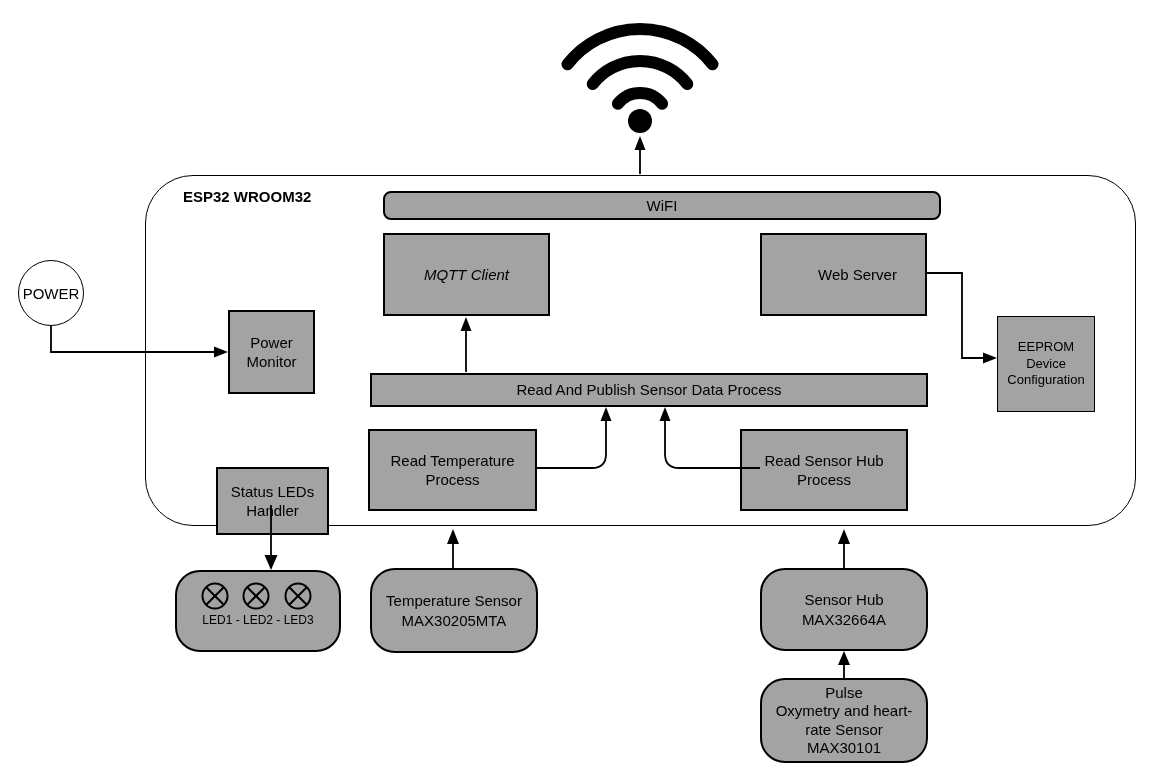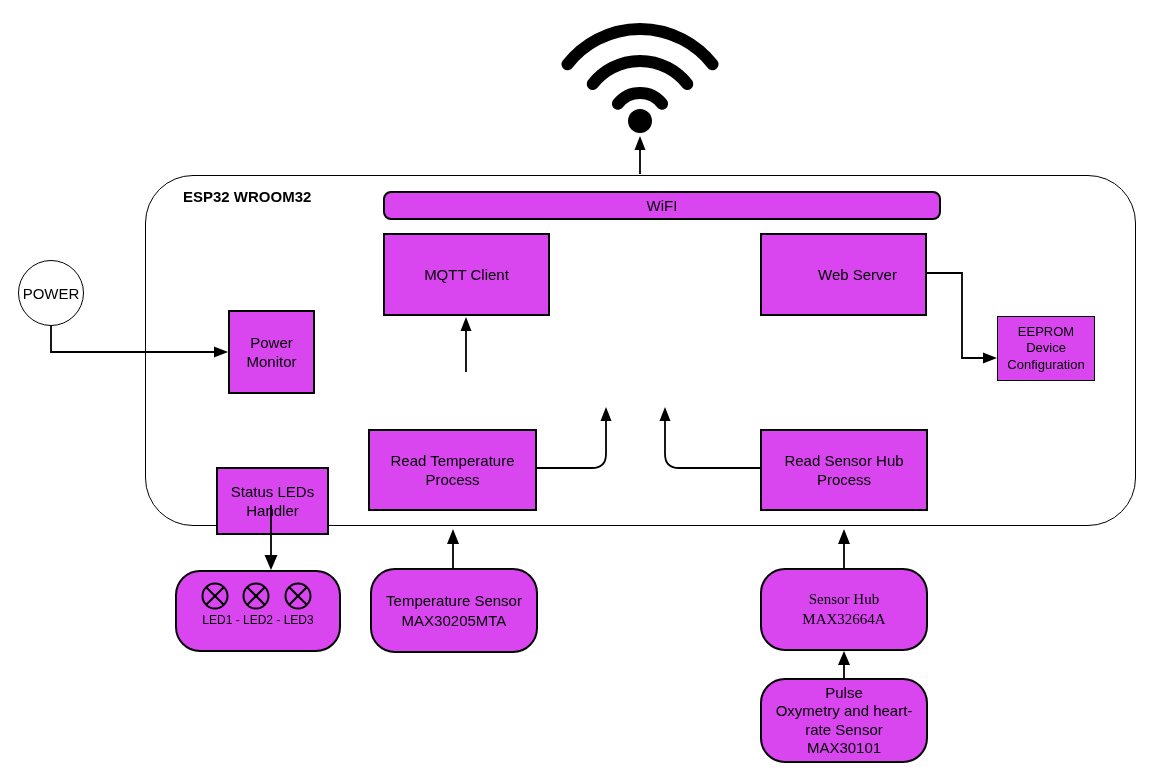--- a/index.html
+++ b/index.html
@@ -2,21 +2,21 @@
 <html><head>
 <meta charset="utf-8">
 <style>
   html,body { margin:0; padding:0; background:#ffffff; }
   .stage {
     position:relative; width:1153px; height:776px;
     background:#ffffff; overflow:hidden;
     font-family:"Liberation Sans", sans-serif; color:#000;
   }
   .box {
-    position:absolute; border:2px solid #000; background:#d946ef;
+    position:absolute; border:2px solid #000; background:#a3a3a3;
     display:flex; flex-direction:column; align-items:center; justify-content:center;
     text-align:center; font-size:15px; line-height:1.28; box-sizing:border-box;
   }
   .box span { display:block; }
   .rounded { border-radius:25px; }
   .container-frame {
     position:absolute; border:1.5px solid #000; border-radius:48px;
     background:transparent; box-sizing:border-box;
   }
   .frame-label { position:absolute; font-weight:bold; font-size:15px; }
@@ -33,42 +33,45 @@
 
 <div class="stage">
 
   <div class="container-frame" style="left:145px; top:175px; width:991px; height:351px;"></div>
   <div class="frame-label" style="left:183px; top:188px;">ESP32 WROOM32</div>
 
   <div class="box" style="left:383px; top:191px; width:558px; height:29px; border-radius:8px;">
     <span>WiFI</span>
   </div>
 
-  <div class="box" style="left:383px; top:233px; width:167px; height:83px;">
+  <div class="box" style="left:383px; top:233px; width:167px; height:83px;font-style:italic;">
     <span>MQTT Client</span>
   </div>
 
 
   <div class="box" style="left:760px; top:233px; width:167px; height:83px;padding-left:28px;">
     <span>Web Server</span>
   </div>
 
-  <div class="box" style="left:997px; top:316px; width:98px; height:65px; border-width:1.5px; font-size:13px;">
+  <div class="box" style="left:997px; top:316px; width:98px; height:96px; border-width:1.5px; font-size:13px;">
     <span>EEPROM</span>
     <span>Device</span>
     <span>Configuration</span>
   </div>
 
+  <div class="box" style="left:370px; top:373px; width:558px; height:34px;">
+    <span>Read And Publish Sensor Data Process</span>
+  </div>
 
   <div class="box" style="left:368px; top:429px; width:169px; height:82px;">
     <span>Read Temperature</span>
     <span>Process</span>
   </div>
 
-  <div class="box" style="left:760px; top:429px; width:168px; height:82px;">
+  <div class="box" style="left:740px; top:429px; width:168px; height:82px;">
     <span>Read Sensor Hub</span>
     <span>Process</span>
   </div>
 
   <div class="box" style="left:216px; top:435px; width:113px; height:68px;margin-top:32px;">
     <span>Status LEDs</span>
     <span>Handler</span>
   </div>
 
   <div class="circle-node" style="left:18px; top:260px; width:66px; height:66px;">
@@ -81,21 +84,21 @@
   </div>
 
   <div class="box rounded" style="left:175px; top:570px; width:166px; height:82px;"></div>
   <div class="led-caption" style="left:175px; top:613px; width:166px;">LED1 - LED2 - LED3</div>
 
   <div class="box rounded" style="left:370px; top:568px; width:168px; height:85px;">
     <span>Temperature Sensor</span>
     <span>MAX30205MTA</span>
   </div>
 
-  <div class="box rounded" style="left:760px; top:568px; width:168px; height:83px;font-family:Liberation Serif, serif;">
+  <div class="box rounded" style="left:760px; top:568px; width:168px; height:83px;">
     <span>Sensor Hub</span>
     <span>MAX32664A</span>
   </div>
 
   <div class="box rounded" style="left:760px; top:678px; width:168px; height:85px; line-height:1.22;">
     <span>Pulse</span>
     <span>Oxymetry and heart-</span>
     <span>rate Sensor</span>
     <span>MAX30101</span>
   </div>

